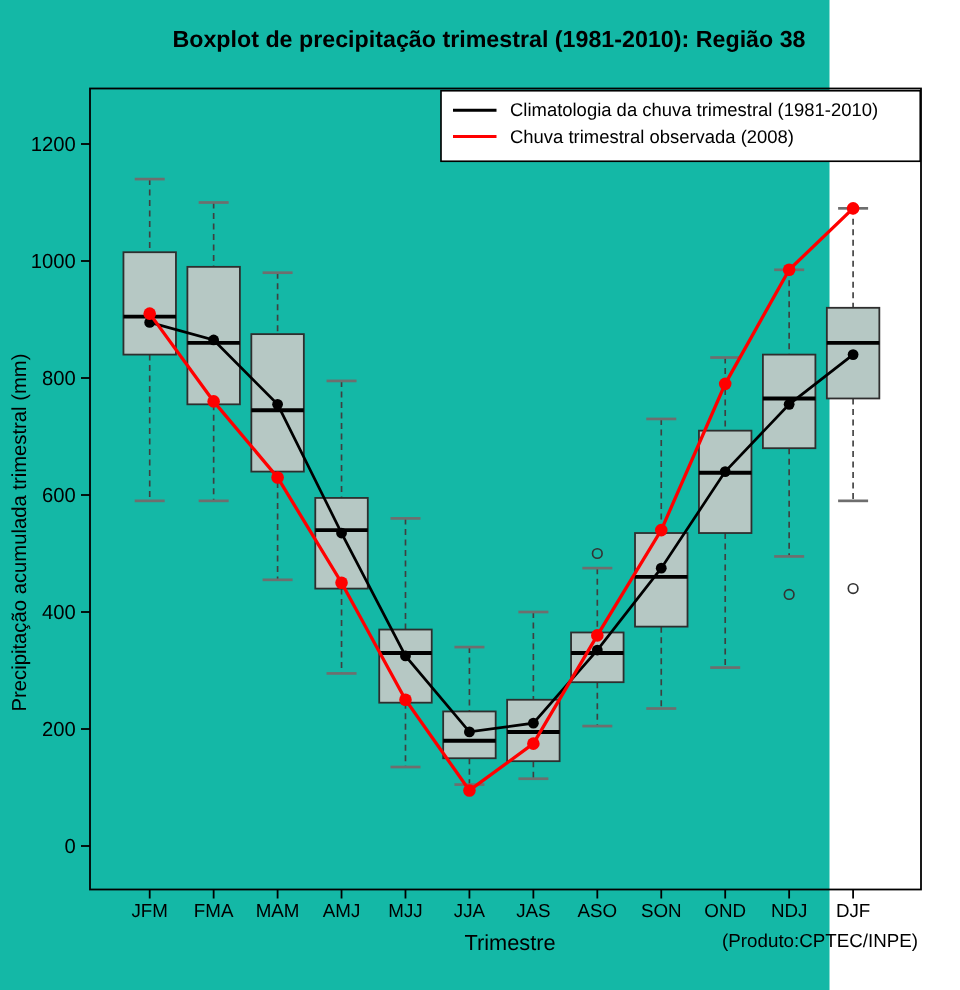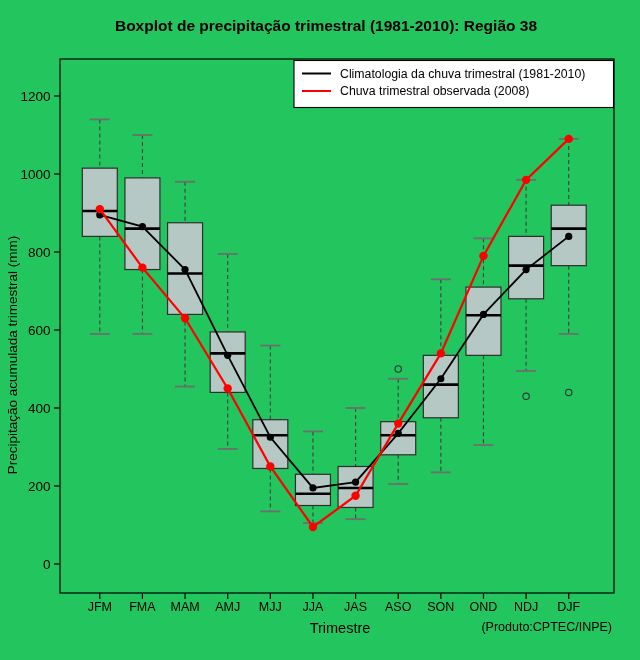--- a/index.html
+++ b/index.html
@@ -1,16 +1,16 @@
 <!DOCTYPE html>
 <html><head>
 <meta charset="utf-8">
 <style>
   html,body{margin:0;padding:0;background:#ffffff;}
-  .page{width:640px;height:660px;background:#22c55e;position:relative;font-family:"Liberation Sans",sans-serif;}
+  .page{width:553px;height:660px;background:#14b8a6;position:relative;font-family:"Liberation Sans",sans-serif;}
   svg{display:block;}
   .title{font:bold 15.5px "Liberation Sans",sans-serif;fill:#000;}
   .axis-label{font:13.5px "Liberation Sans",sans-serif;fill:#000;}
   .x-title{font:14.5px "Liberation Sans",sans-serif;fill:#000;}
   .footnote{font:12.5px "Liberation Sans",sans-serif;fill:#000;}
   .tick-label{font:13.5px "Liberation Sans",sans-serif;fill:#000;}
   .cat-label{font:12.5px "Liberation Sans",sans-serif;fill:#000;}
   .legend-text{font:12.3px "Liberation Sans",sans-serif;fill:#000;}
   .legend-box{fill:#ffffff;stroke:#000;stroke-width:1.1;}
   .frame{fill:none;stroke:#000;stroke-width:1.2;}

